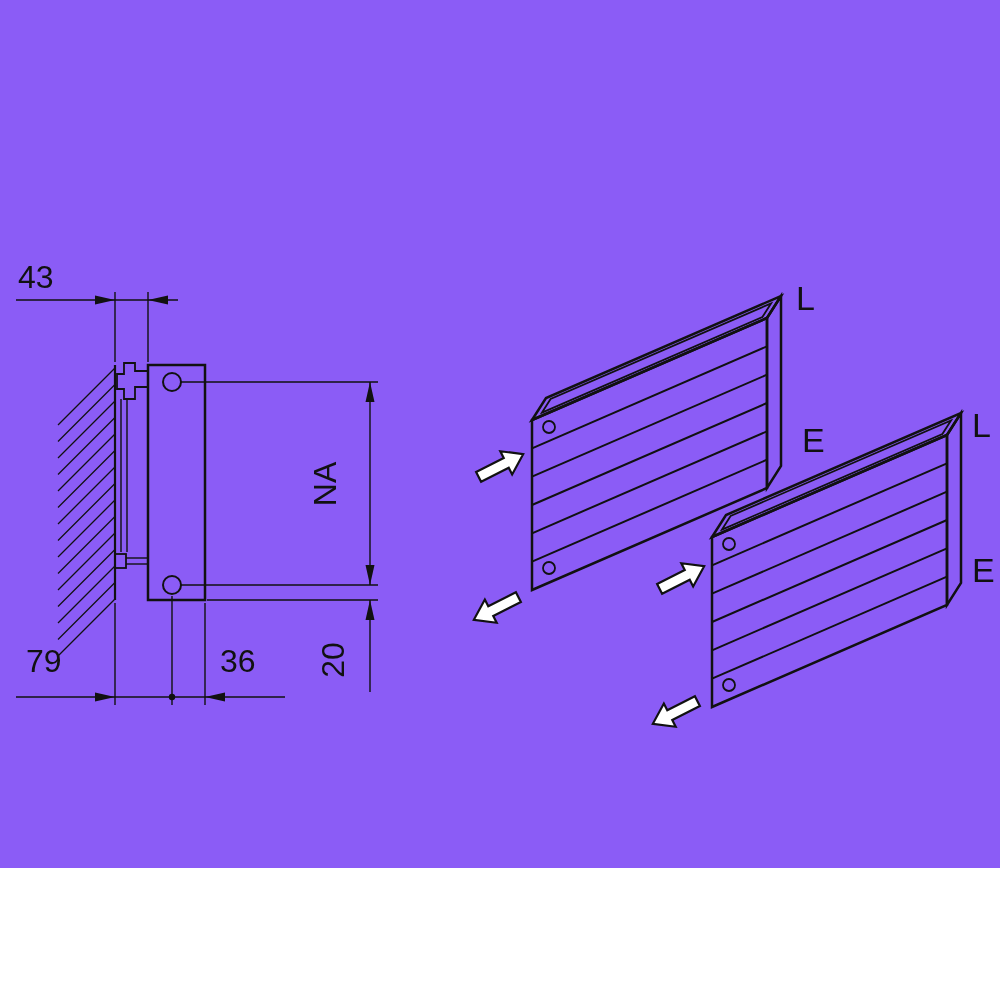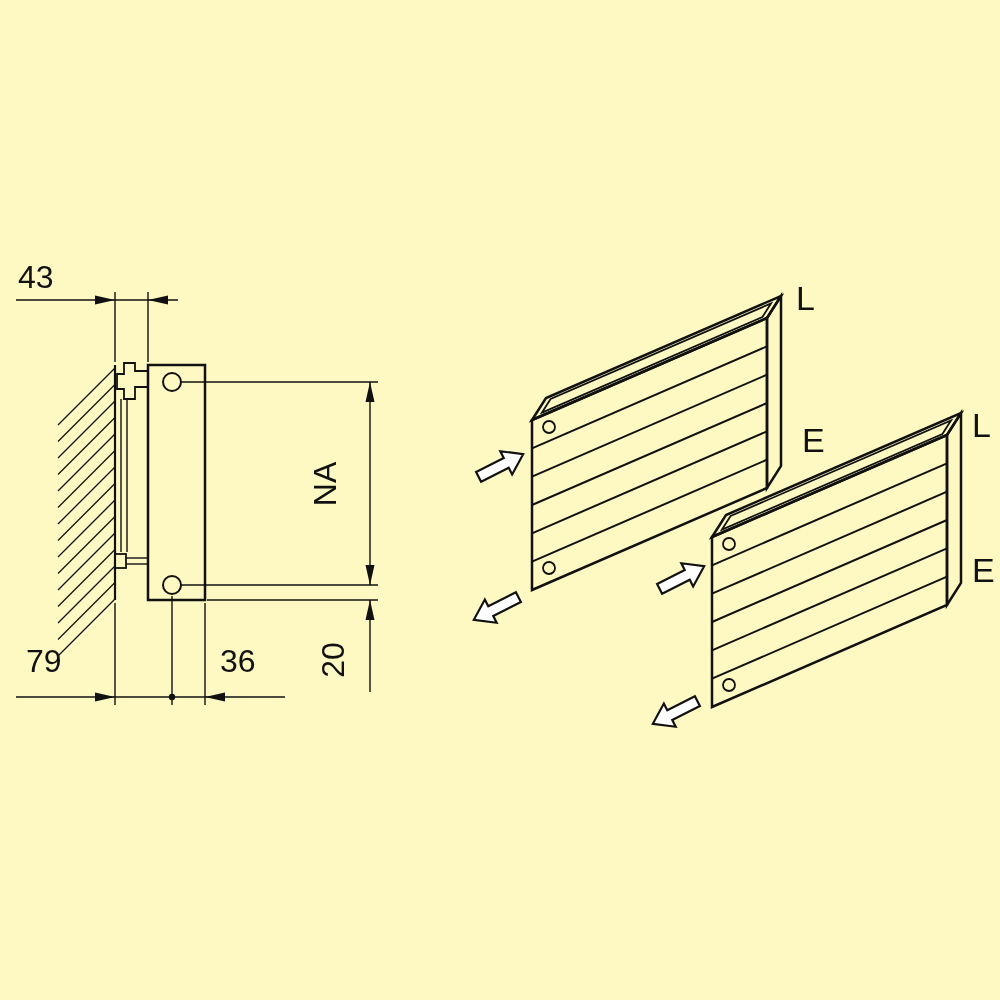--- a/index.html
+++ b/index.html
@@ -1,19 +1,19 @@
 <!DOCTYPE html>
 <html><head>
 <meta charset="utf-8">
 <style>
   html,body{margin:0;padding:0;background:#fff;}
   #canvas{
     position:relative;
-    width:1000px;height:1000px;
-    background:#fef9c3;
+    width:1000px;height:868px;
+    background:#8b5cf6;
     font-family:"Liberation Sans", sans-serif;
     overflow:hidden;
   }
   svg{display:block;}
   text{
     fill:#111;
     font-family:"Liberation Sans", sans-serif;
     font-size:32px;
   }
   .iso-label{font-size:34px;}

